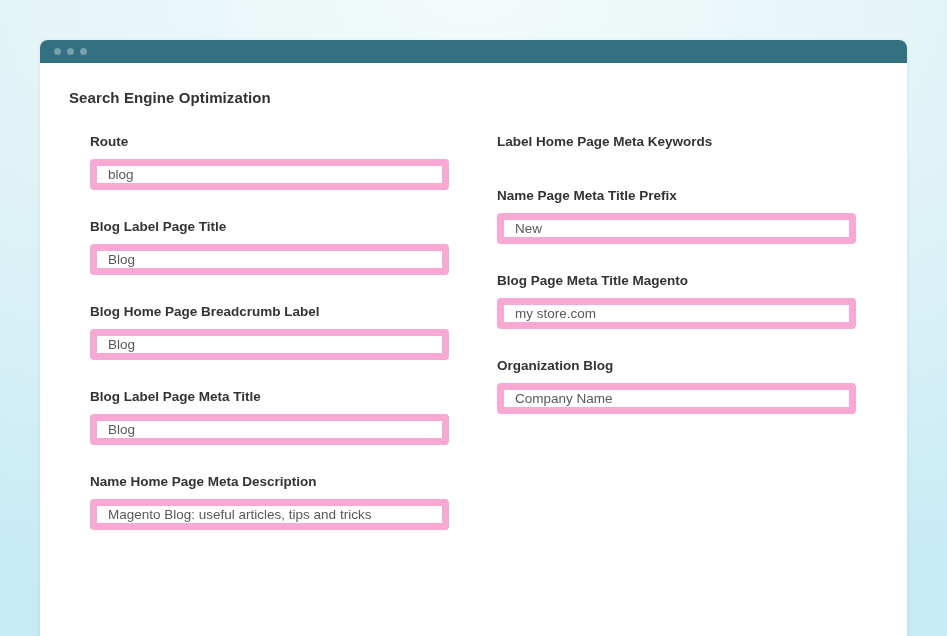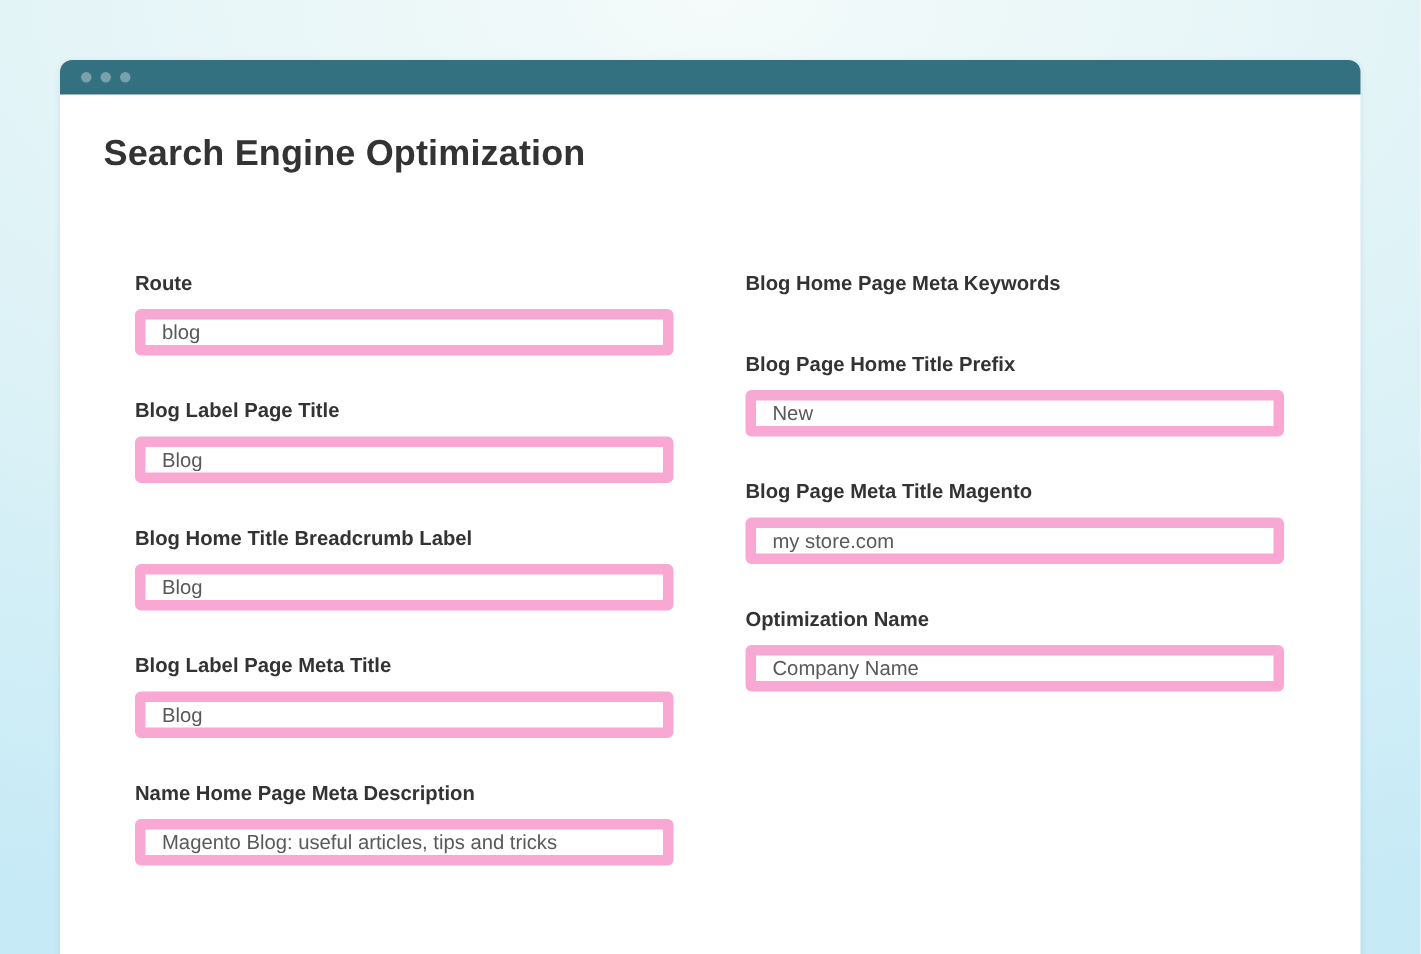--- a/index.html
+++ b/index.html
@@ -37,27 +37,27 @@
     height: 7px;
     border-radius: 50%;
     background: #79a0ab;
     margin-right: 6px;
     cursor: pointer;
   }
   .card-body {
     padding: 26px 0 0 29px;
   }
   .page-title {
-    font-size: 24px;
+    font-size: 15px;
     font-weight: 700;
     color: #333333;
     letter-spacing: 0.1px;
   }
   .form-grid {
-    margin-top: 64px;
+    margin-top: 28px;
     padding-left: 21px;
     display: flex;
     column-gap: 48px;
   }
   .form-col {
     width: 359px;
     display: flex;
     flex-direction: column;
   }
   .field {
@@ -101,46 +101,46 @@
       <div class="form-col">
         <div class="field">
           <label class="field-label">Route</label>
           <input class="field-input" type="text" value="blog" style="">
         </div>
         <div class="field">
           <label class="field-label">Blog Label Page Title</label>
           <input class="field-input" type="text" value="Blog" style="">
         </div>
         <div class="field">
-          <label class="field-label">Blog Home Title Breadcrumb Label</label>
+          <label class="field-label">Blog Home Page Breadcrumb Label</label>
           <input class="field-input" type="text" value="Blog" style="">
         </div>
         <div class="field">
           <label class="field-label">Blog Label Page Meta Title</label>
           <input class="field-input" type="text" value="Blog" style="">
         </div>
         <div class="field">
           <label class="field-label">Name Home Page Meta Description</label>
           <input class="field-input" type="text" value="Magento Blog: useful articles, tips and tricks" style="">
         </div>
       </div>
 
       <div class="form-col">
         <div class="field">
-          <label class="field-label">Blog Home Page Meta Keywords</label>
+          <label class="field-label">Label Home Page Meta Keywords</label>
         </div>
         <div class="field">
-          <label class="field-label">Blog Page Home Title Prefix</label>
+          <label class="field-label">Name Page Meta Title Prefix</label>
           <input class="field-input" type="text" value="New" style="">
         </div>
         <div class="field">
           <label class="field-label">Blog Page Meta Title Magento</label>
           <input class="field-input" type="text" value="my store.com" style="">
         </div>
         <div class="field">
-          <label class="field-label">Optimization Name</label>
+          <label class="field-label">Organization Blog</label>
           <input class="field-input" type="text" value="Company Name" style="">
         </div>
       </div>
 
     </div>
   </div>
 </div>
 
 </body></html>

